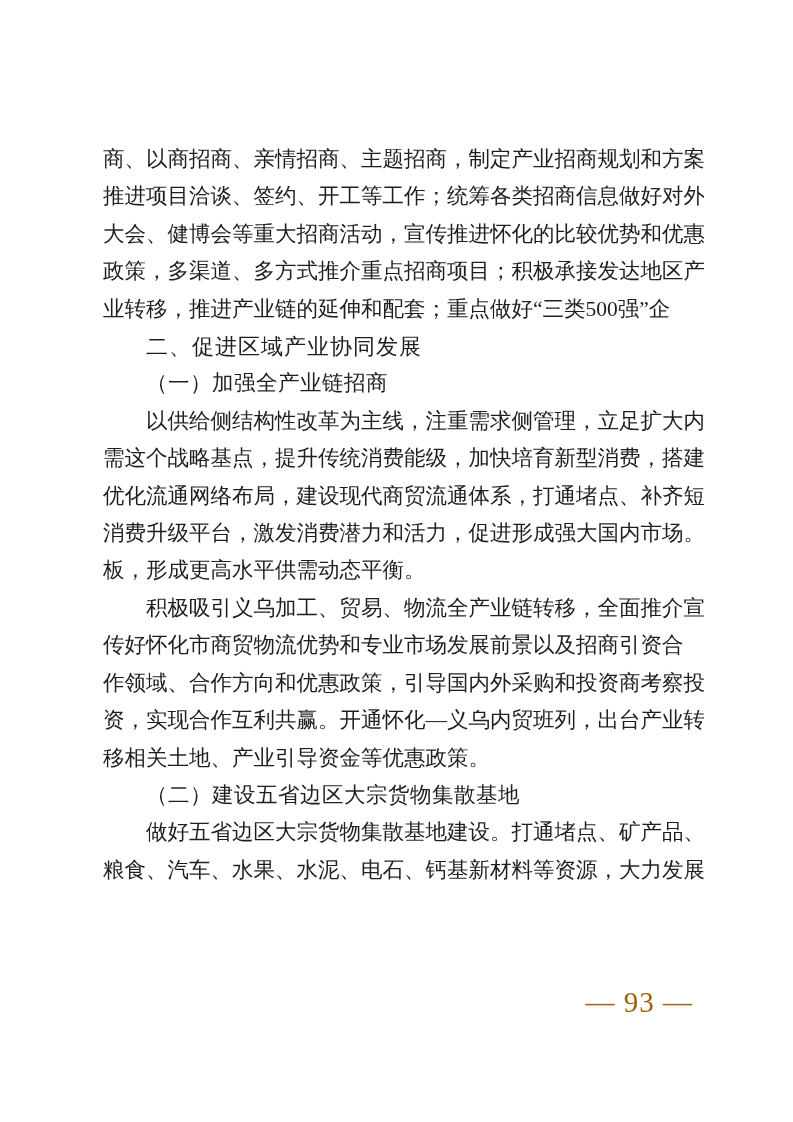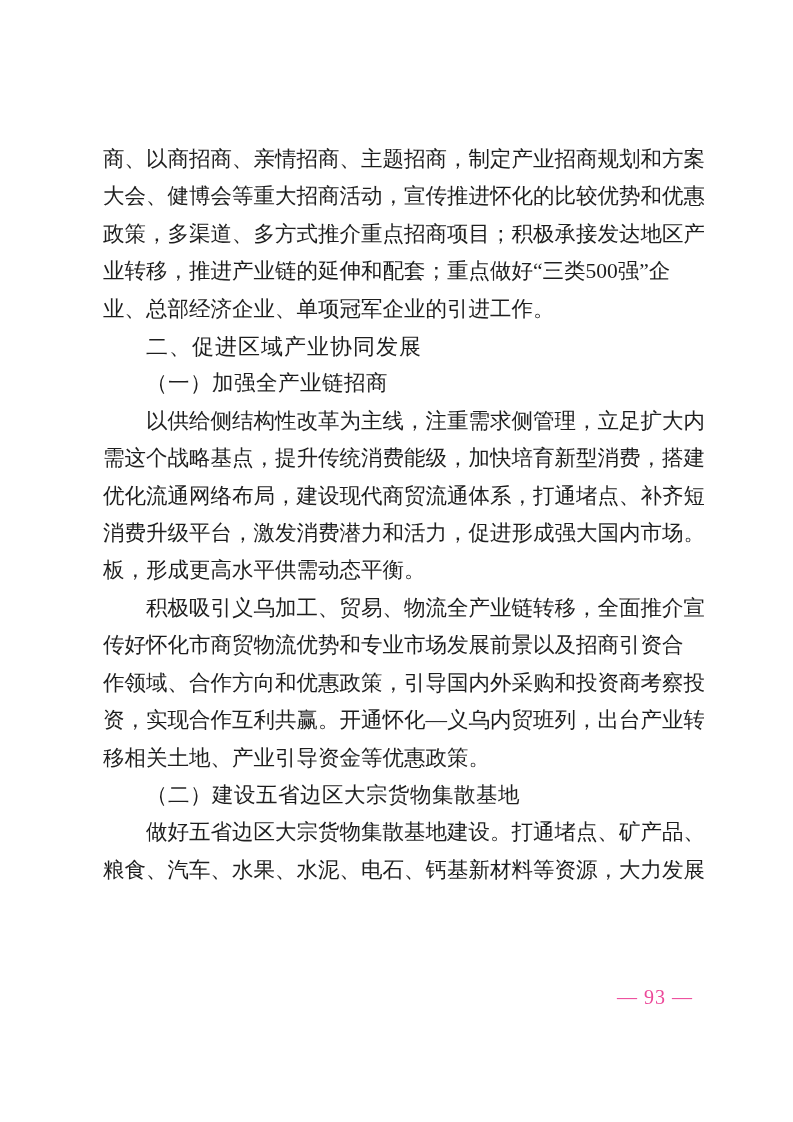--- a/index.html
+++ b/index.html
@@ -38,35 +38,35 @@
     font-size: 22px;
     letter-spacing: 1px;
   }
   .sub {
     letter-spacing: 0.5px;
   }
   .page-number {
     position: absolute;
     top: 986px;
     right: 100px;
-    font-size: 20px;
+    font-size: 29px;
     letter-spacing: 1px;
-    color: #ec4899;
+    color: #a16207;
   }
 </style>
 </head>
 <body>
 
 <div class="page">
   <div class="content">
       <div class="line body-line">商、以商招商、亲情招商、主题招商，制定产业招商规划和方案，</div>
+      <div class="line body-line">推进项目洽谈、签约、开工等工作；统筹各类招商信息做好对外</div>
       <div class="line body-line">大会、健博会等重大招商活动，宣传推进怀化的比较优势和优惠</div>
       <div class="line body-line">政策，多渠道、多方式推介重点招商项目；积极承接发达地区产</div>
       <div class="line body-line">业转移，推进产业链的延伸和配套；重点做好“三类500强”企</div>
-      <div class="line body-line">业、总部经济企业、单项冠军企业的引进工作。</div>
       <div class="line indent heading">二、促进区域产业协同发展</div>
       <div class="line indent sub">（一）加强全产业链招商</div>
       <div class="line body-line indent">以供给侧结构性改革为主线，注重需求侧管理，立足扩大内</div>
       <div class="line body-line">需这个战略基点，提升传统消费能级，加快培育新型消费，搭建</div>
       <div class="line body-line">优化流通网络布局，建设现代商贸流通体系，打通堵点、补齐短</div>
       <div class="line body-line">消费升级平台，激发消费潜力和活力，促进形成强大国内市场。</div>
       <div class="line body-line">板，形成更高水平供需动态平衡。</div>
       <div class="line body-line indent">积极吸引义乌加工、贸易、物流全产业链转移，全面推介宣</div>
       <div class="line body-line">传好怀化市商贸物流优势和专业市场发展前景以及招商引资合</div>
       <div class="line body-line">作领域、合作方向和优惠政策，引导国内外采购和投资商考察投</div>

